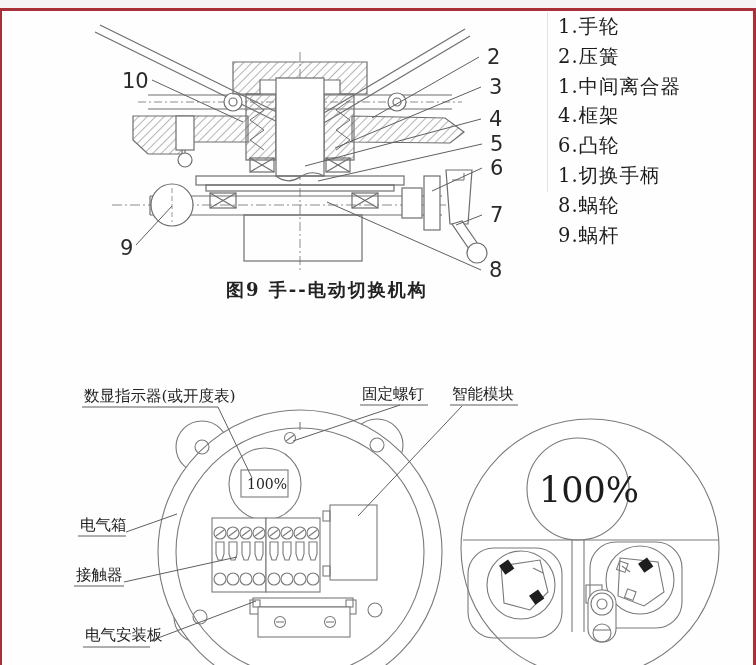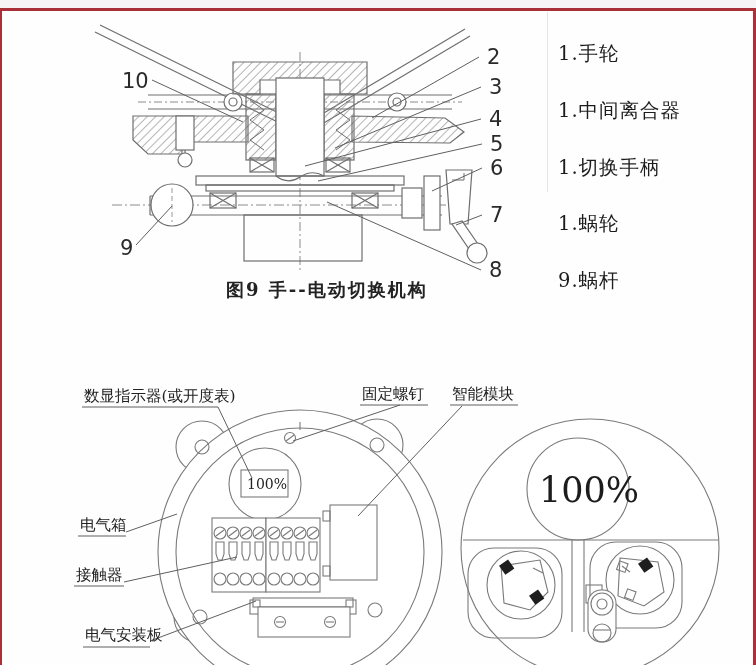--- a/index.html
+++ b/index.html
@@ -17,21 +17,21 @@
   svg text{font-family:"DejaVu Serif","Liberation Serif",serif;}
   .num{font-family:"DejaVu Sans","Liberation Sans",sans-serif;font-size:21px;fill:#2a2a2a;}
   .cap{font-size:18px;font-weight:700;fill:#222;letter-spacing:2px;}
   .lbl{font-size:15.5px;fill:#222;}
   .pct-small{font-size:14px;fill:#222;}
   .pct-big{font-size:35px;fill:#1c1c1c;}
   .parts-list{
     position:absolute;left:558px;top:12px;width:190px;
     color:#1c1c1c;font-size:19.5px;line-height:29.8px;letter-spacing:1px;
   }
-  .part{white-space:nowrap;margin-top:27px;}
+  .part{white-space:nowrap;}
 </style>
 </head>
 <body>
 
 <div class="top-strip" style="background: rgb(247, 244, 245);"></div>
 <div class="frame-top" style="background: rgb(169, 48, 56);"></div>
 <div class="frame-left" style="background: rgb(169, 48, 56);"></div>
 <div class="frame-right" style="background: rgb(169, 48, 56);"></div>
 <div class="fold-line"></div>
 
@@ -140,23 +140,26 @@
   <text class="num" x="490" y="175">6</text>
   <text class="num" x="490" y="222">7</text>
   <text class="num" x="489" y="277">8</text>
   <text class="num" x="120" y="255">9</text>
 
   <text class="cap" x="226" y="296">图9  手--电动切换机构</text>
 </svg>
 
 <div class="parts-list">
   <div class="part">1.手轮</div>
+  <div class="part">2.压簧</div>
   <div class="part">1.中间离合器</div>
+  <div class="part">4.框架</div>
+  <div class="part">6.凸轮</div>
   <div class="part">1.切换手柄</div>
-  <div class="part">1.蜗轮</div>
+  <div class="part">8.蜗轮</div>
   <div class="part">9.蜗杆</div>
 </div>
 
 <svg style="left:55px;top:378px;" width="490" height="287" viewBox="55 378 490 287">
   <g stroke="#7a7a7a" stroke-width="1.1" fill="none">
 
     <g>
       <circle cx="202" cy="447" r="26" fill="#fff"></circle>
       <circle cx="377" cy="445" r="26" fill="#fff"></circle>
       <circle cx="200" cy="617" r="26" fill="#fff"></circle>

